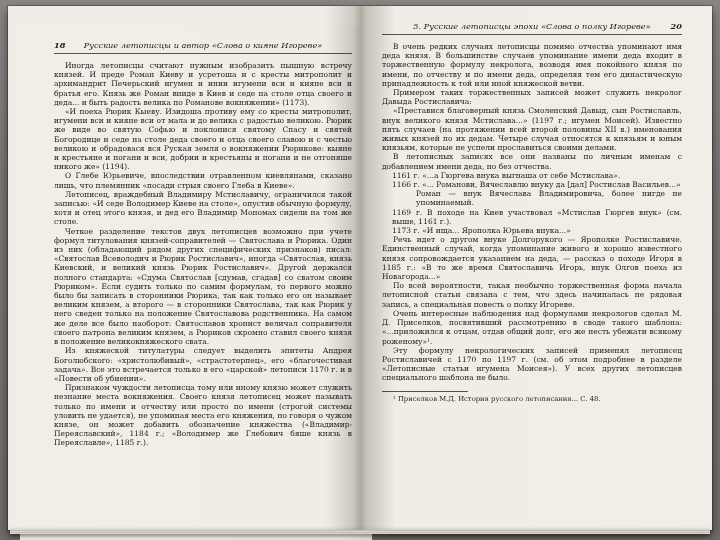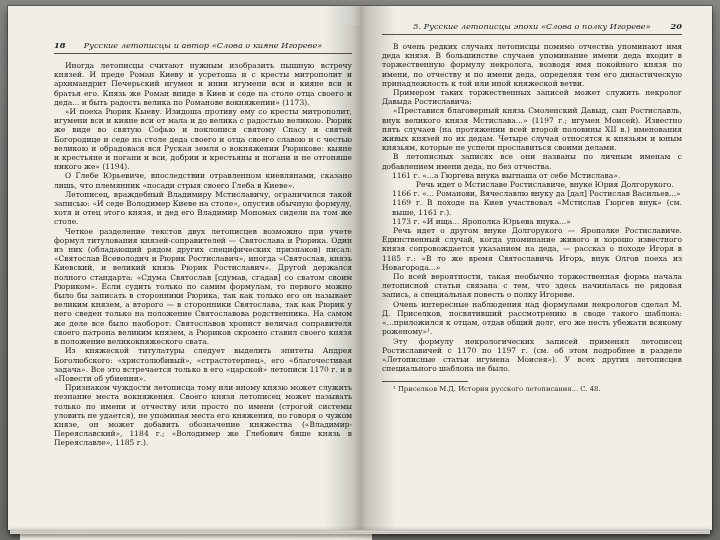--- a/index.html
+++ b/index.html
@@ -83,22 +83,22 @@
         <span class="running-title">5. Русские летописцы эпохи «Слова о полку Игореве»</span>
       </div>
       <div class="header-rule"></div>
       <div class="page-body">
         <p>В очень редких случаях летописцы помимо отчества упоминают имя деда князя. В большинстве случаев упоминание имени деда входит в торжественную формулу некролога, возводя имя покойного князя по имени, по отчеству и по имени деда, определяя тем его династическую принадлежность к той или иной княжеской ветви.</p>
         <p>Примером таких торжественных записей может служить некролог Давыда Ростиславича:</p>
         <p>«Преставися благоверный князь Смоленский Давыд, сын Ростиславль, внук великого князя Мстислава...» (1197 г.; игумен Моисей). Известно пять случаев (на протяжении всей второй половины XII в.) именования живых князей по их дедам. Четыре случая относятся к князьям и юным князьям, которые не успели прославиться своими делами.</p>
         <p>В летописных записях все они названы по личным именам с добавлением имени деда, но без отчества.</p>
 
         <p class="entry-year">1161 г.  «...а Гюргева внука выгнаша от себе Мстислава».</p>
-        <p class="entry-note">Речь идет о Мстиславе Ростиславиче, внуке Юрия Долгорукого.</p>
         <p class="entry-year">1166 г.  «... Романови, Вячеславлю внуку да [дал] Ростислав Васильев...»</p>
+        <p class="entry-note">Роман — внук Вячеслава Владимировича, более нигде не упоминаемый.</p>
         <p class="entry-year">1169 г.  В походе на Киев участвовал «Мстислав Гюргев внук» (см. выше, 1161 г.).</p>
         <p class="entry-year">1173 г.  «И ища... Ярополка Юрьева внука...»</p>
 
         <p>Речь идет о другом внуке Долгорукого — Ярополке Ростиславиче. Единственный случай, когда упоминание живого и хорошо известного князя сопровождается указанием на деда, — рассказ о походе Игоря в 1185 г.: «В то же время Святославичь Игорь, внук Олгов поеха из Новагорода...»</p>
         <p>По всей вероятности, такая необычно торжественная форма начала летописной статьи связана с тем, что здесь начиналась не рядовая запись, а специальная повесть о полку Игореве.</p>
         <p>Очень интересные наблюдения над формулами некрологов сделал М. Д. Приселков, посвятивший рассмотрению в своде такого шаблона: «...приложился к отцам, отдав общий долг, его же несть убежати всякому роженому»¹.</p>
         <p>Эту формулу некрологических записей применял летописец Ростиславичей с 1170 по 1197 г. (см. об этом подробнее в разделе «Летописные статьи игумена Моисея»). У всех других летописцев специального шаблона не было.</p>
 
         <div class="footnote-rule"></div>
         <p class="footnote">¹  Приселков М.Д. История русского летописания... С. 48.</p>

